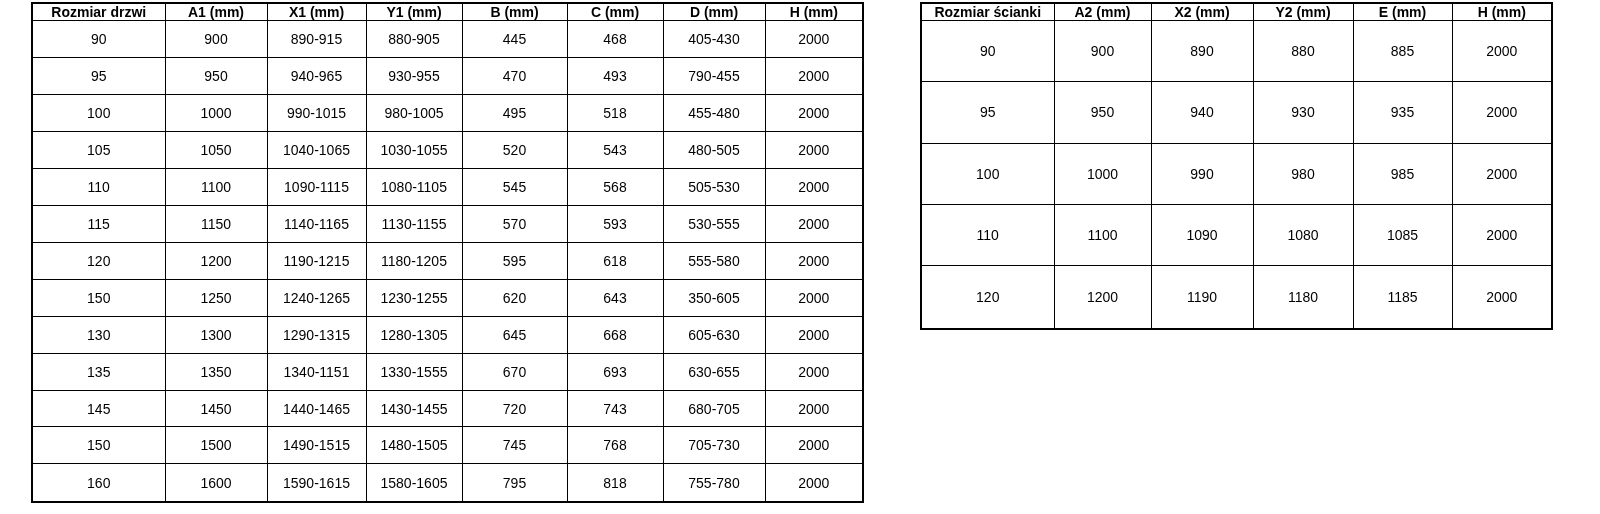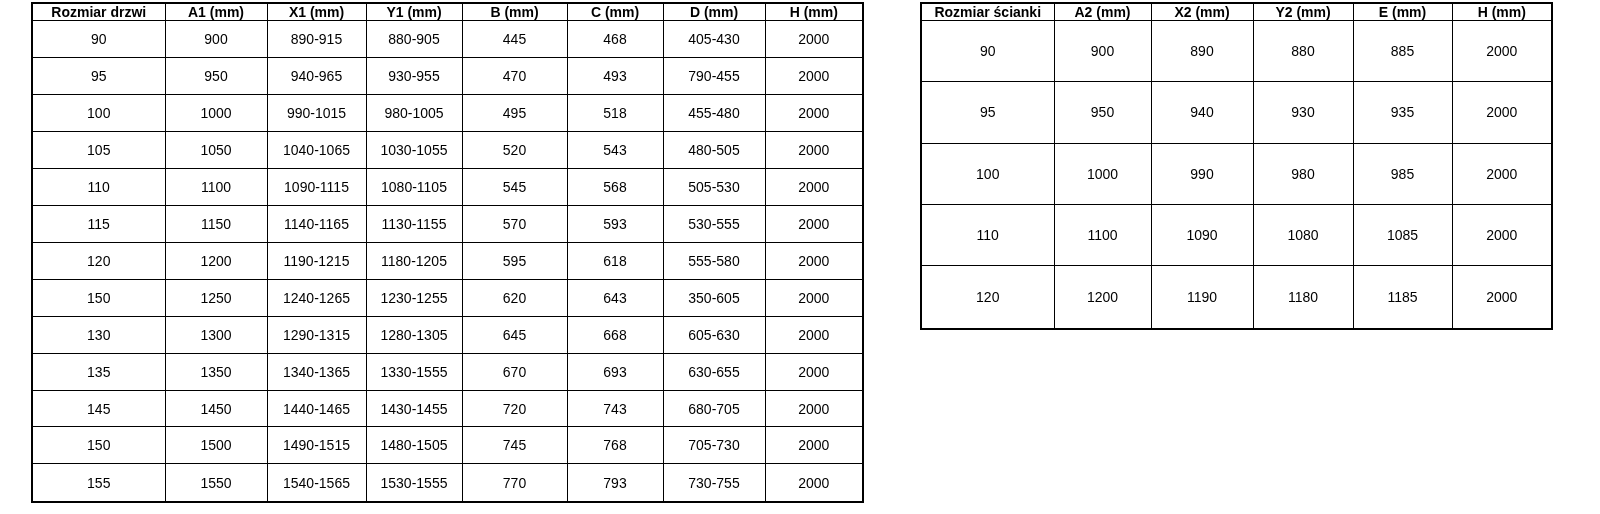--- a/index.html
+++ b/index.html
@@ -162,21 +162,21 @@
         <td>1290-1315</td>
         <td>1280-1305</td>
         <td>645</td>
         <td>668</td>
         <td>605-630</td>
         <td>2000</td>
       </tr>
       <tr>
         <td>135</td>
         <td>1350</td>
-        <td>1340-1365</td>
+        <td>1340-1151</td>
         <td>1330-1555</td>
         <td>670</td>
         <td>693</td>
         <td>630-655</td>
         <td>2000</td>
       </tr>
       <tr>
         <td>145</td>
         <td>1450</td>
         <td>1440-1465</td>
@@ -190,27 +190,27 @@
         <td>150</td>
         <td>1500</td>
         <td>1490-1515</td>
         <td>1480-1505</td>
         <td>745</td>
         <td>768</td>
         <td>705-730</td>
         <td>2000</td>
       </tr>
       <tr>
-        <td>155</td>
-        <td>1550</td>
-        <td>1540-1565</td>
-        <td>1530-1555</td>
-        <td>770</td>
-        <td>793</td>
-        <td>730-755</td>
+        <td>160</td>
+        <td>1600</td>
+        <td>1590-1615</td>
+        <td>1580-1605</td>
+        <td>795</td>
+        <td>818</td>
+        <td>755-780</td>
         <td>2000</td>
       </tr>
     </tbody>
   </table>
 
 <table id="wall-table" class="dim-table">
     <colgroup>
       <col style="width: 133px;">
       <col style="width: 97px;">
       <col style="width: 102px;">

